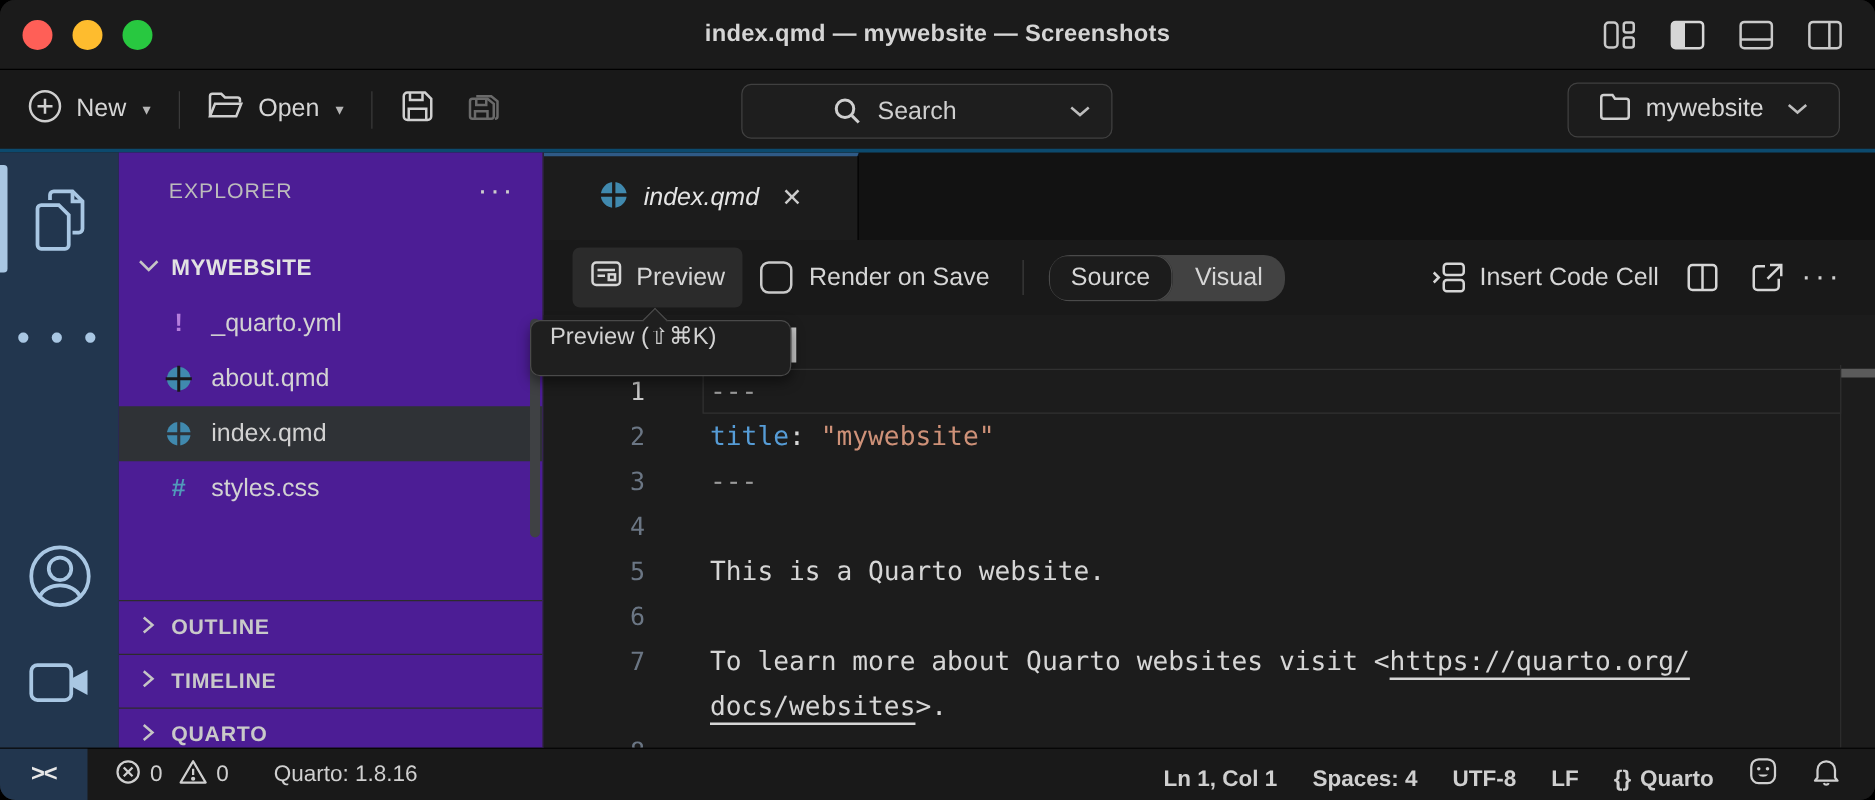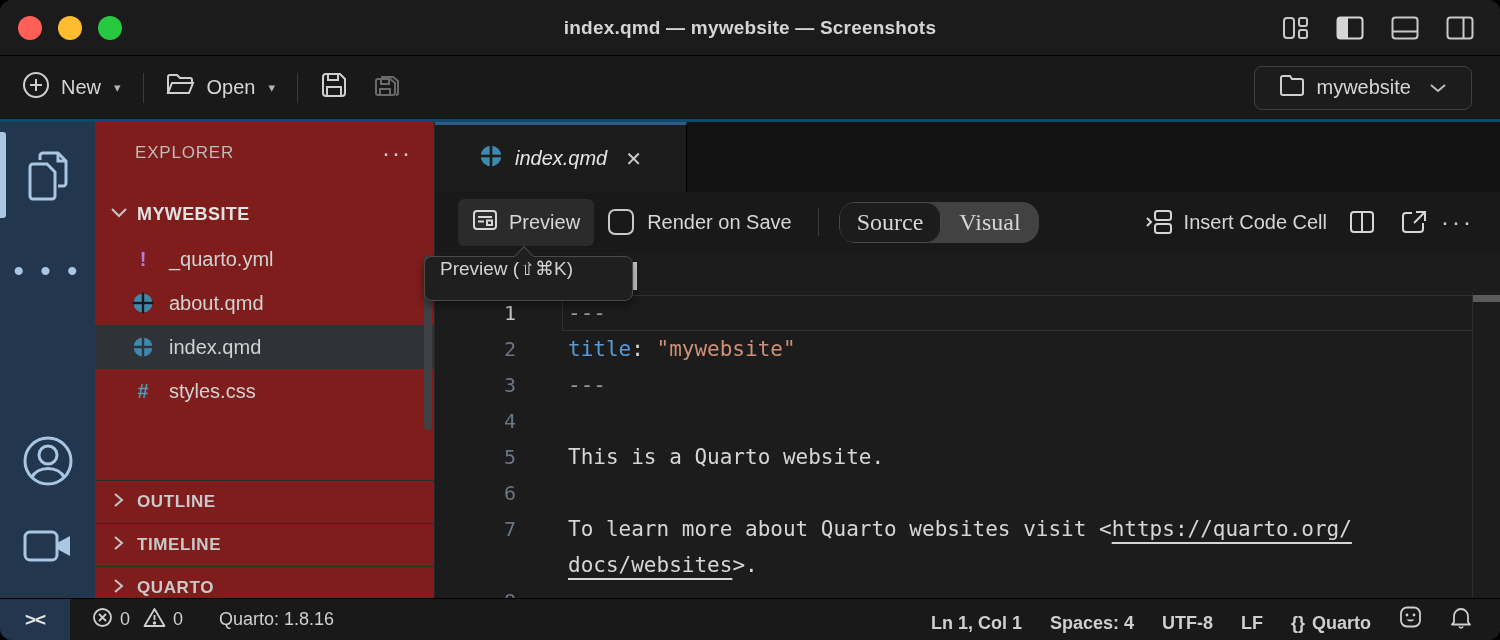--- a/index.html
+++ b/index.html
@@ -31,21 +31,21 @@
 
   
   .activity { width:95px; flex:none; background:#22364e; position:relative; display:flex; flex-direction:column; align-items:center; }
   .act-indicator { position:absolute; left:0; top:10px; width:6px; height:86px; background:#a9c7e3; border-radius:0 3px 3px 0; }
   .act-icon { margin-top:26px; display:flex; }
   .act-dots { margin-top:62px; color:#a9c7e3; font-size:30px; letter-spacing:4px; line-height:10px; }
   .act-spacer { flex:1; }
   .act-bottom { margin-bottom:34px; display:flex; }
 
   
-  .sidebar { width:340px; flex:none; background:#7f1d1d; position:relative; overflow:hidden; border-right:1px solid #252525; }
+  .sidebar { width:340px; flex:none; background:#4c1d95; position:relative; overflow:hidden; border-right:1px solid #252525; }
   .sb-header { height:56px; display:flex; align-items:center; padding:6px 22px 0 40px; color:#bcbcbc; font-size:17px; letter-spacing:.8px; }
   .sb-header .more { margin-left:auto; color:#cccccc; font-size:24px; letter-spacing:2px; line-height:8px; }
   .root-row { height:40px; margin-top:16px; display:flex; align-items:center; padding-left:14px; color:#e2e2e2; font-size:18px; font-weight:700; letter-spacing:.4px; gap:8px; }
   .file-row { height:44px; display:flex; align-items:center; padding-left:36px; color:#d2d2d2; font-size:20px; gap:14px; }
   .file-row.selected { background:#2f3236; }
   .file-glyph { width:24px; text-align:center; font-weight:700; font-size:20px; flex:none; display:flex; justify-content:center; }
   .sb-sections { position:absolute; left:0; right:0; top:358px; }
   .sb-section { height:43px; border-top:1px solid #2c2c2c; display:flex; align-items:center; padding-left:16px; gap:12px; color:#c9c9c9; font-size:17px; font-weight:700; letter-spacing:.6px; }
   .sb-scroll { position:absolute; right:2px; top:133px; width:8px; height:175px; background:#3f4144; border-radius:4px; }
 
@@ -53,21 +53,21 @@
   .editor-group { flex:1; display:flex; flex-direction:column; min-width:0; background:#121212; }
   .tabstrip { height:70px; flex:none; background:#121212; display:flex; }
   .tab { width:252px; background:#1c1c1c; border-top:3px solid #2f5a86; border-right:1px solid #000; display:flex; align-items:center; justify-content:center; gap:12px; color:#e6e6e6; font-size:20px; font-style:italic; }
   .tab .close { font-style:normal; color:#cccccc; font-size:20px; margin-left:6px; }
   .ed-toolbar { height:60px; flex:none; background:#191919; display:flex; align-items:center; padding:0 26px 0 23px; color:#d6d6d6; font-size:20px; }
   .preview-btn { display:flex; align-items:center; gap:11px; background:#2b2b2b; border-radius:6px; padding:9px 14px; }
   .rosave { display:flex; align-items:center; gap:13px; margin-left:14px; }
   .checkbox { width:26px; height:26px; border:2px solid #c9c9c9; border-radius:7px; background:transparent; }
   .ed-div { width:1px; height:28px; background:#3c3c3c; margin:0 20px 0 26px; }
   .segmented { display:flex; background:#424242; border-radius:17px; overflow:hidden; }
-  .seg { padding:7px 18px; font-size:24px; color:#d6d6d6;font-family:Liberation Serif, serif; }
+  .seg { padding:7px 18px; font-size:20px; color:#d6d6d6; }
   .seg.active { background:#1c1c1c; border-radius:15px; box-shadow:0 0 0 1px #4a4a4a inset; }
   .insert-group { margin-left:auto; display:flex; align-items:center; gap:10px; }
   .ed-icon { display:flex; align-items:center; }
   .ed-more { color:#cfcfcf; font-size:24px; letter-spacing:3px; margin-left:14px; line-height:8px; }
   .split-icon { margin-left:22px; } .ext-icon { margin-left:26px; }
 
   
   .code-area { position:relative; flex:1; background:#1c1c1c; overflow:hidden; font-family:"DejaVu Sans Mono", monospace; }
   .code-lines { padding-top:43px; }
   .code-line { position:relative; height:36px; display:flex; align-items:center; white-space:pre; }
@@ -173,20 +173,34 @@
           <svg width="30" height="28" viewBox="0 0 30 28" fill="none" stroke="#6a6a6a" stroke-width="2">
             <path d="M9 6 h12 l5 4 v12 a2 2 0 0 1 -2 2"></path>
             <path d="M4 10 a2 2 0 0 1 2 -2 h12 l5 4 v10 a2 2 0 0 1 -2 2 h-15 a2 2 0 0 1 -2 -2 z"></path>
             <path d="M9 8 v5 h8 v-5"></path>
               <path d="M8 24 v-6 h10 v6"></path>
           </svg>
         </span>
       </div>
     </div>
 
+    <div class="searchbox">
+      <span class="mag">
+        <svg width="24" height="24" viewBox="0 0 24 24" fill="none" stroke="#cfcfcf" stroke-width="2.4">
+          <circle cx="10" cy="10" r="7"></circle>
+            <line x1="15.5" y1="15.5" x2="21" y2="21"></line>
+        </svg>
+      </span>
+      <span>Search</span>
+      <span class="chev">
+        <svg width="18" height="12" viewBox="0 0 18 12" fill="none" stroke="#bdbdbd" stroke-width="2">
+            <path d="M2 3 l7 6 l7 -6"></path>
+          </svg>
+      </span>
+    </div>
 
     <div class="right-tools">
       <div class="outline-btn">
         <span>
           <svg width="26" height="22" viewBox="0 0 26 22" fill="none" stroke="#cfcfcf" stroke-width="2">
             <path d="M2 19 V4 a2 2 0 0 1 2 -2 h7 l2 3 h9 a2 2 0 0 1 2 2 v12 a2 2 0 0 1 -2 2 h-18 a2 2 0 0 1 -2 -2 z"></path>
           </svg>
         </span>
         <span>mywebsite</span>
         <span style="margin-left:6px">

